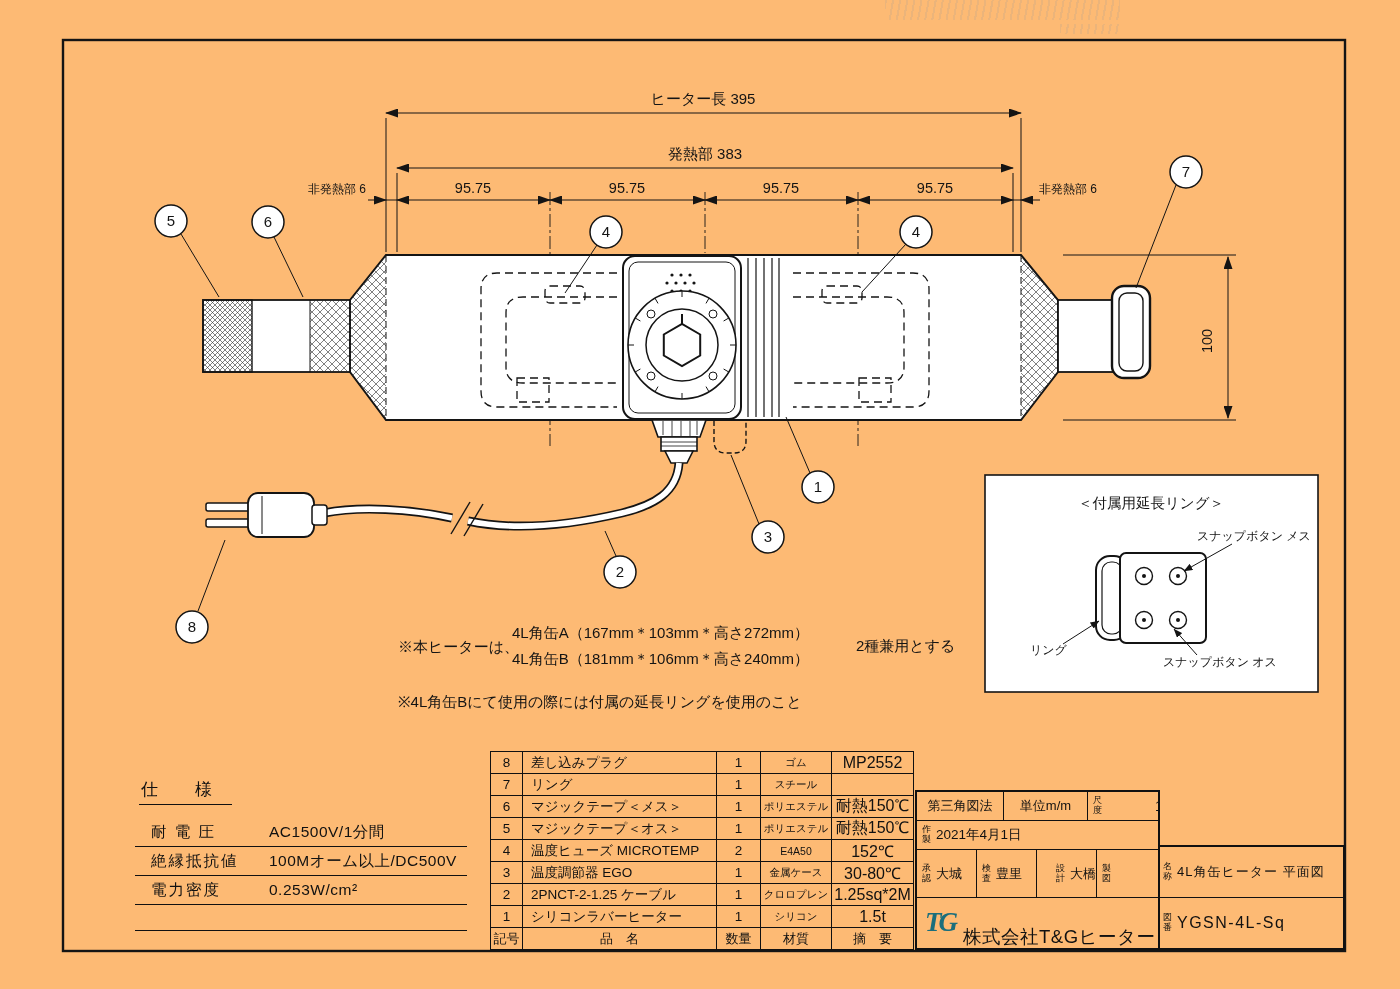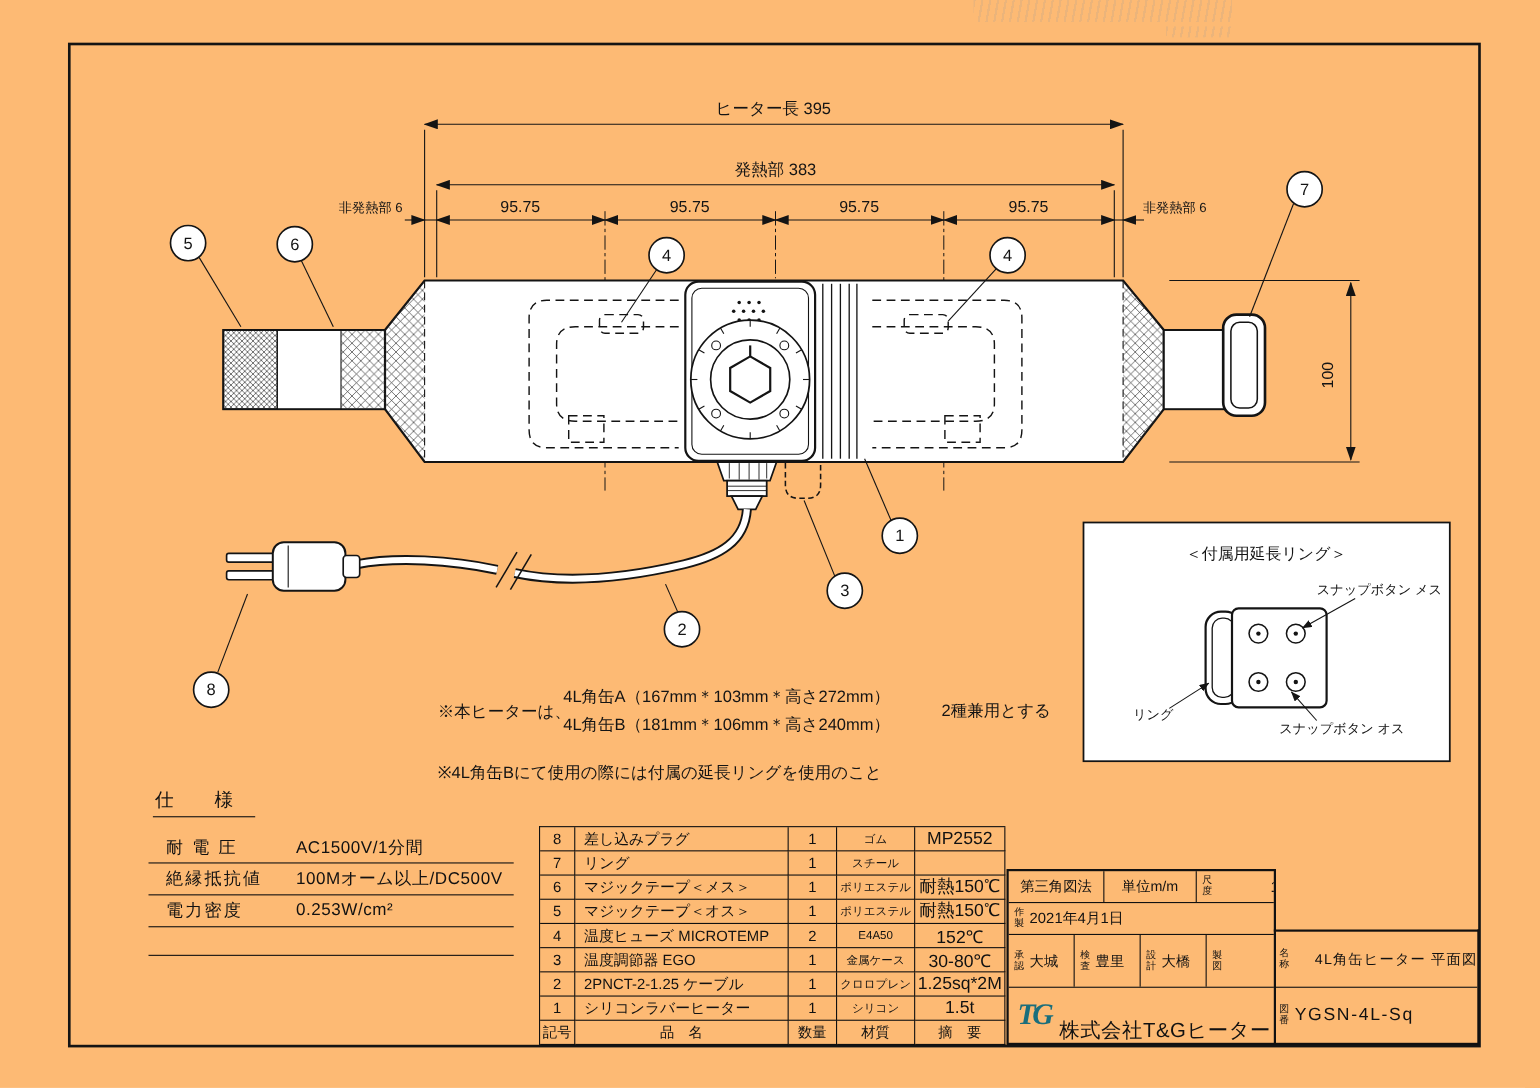--- a/index.html
+++ b/index.html
@@ -2,21 +2,21 @@
 <html><head>
 <meta charset="utf-8">
 <style>
   html,body{margin:0;padding:0;background:#ffffff;}
   body{width:1400px;height:989px;position:relative;overflow:hidden;
        font-family:"Liberation Sans",sans-serif;color:#111;}
   #canvas{position:absolute;inset:0;background:#fdba74;}
   svg text{fill:#141414;}
 
   
-  .spec{position:absolute;left:135px;top:716px;width:332px;}
+  .spec{position:absolute;left:135px;top:778px;width:332px;}
   .spec-head{display:inline-block;margin-left:4px;padding:0 10px 3px 2px;
              font-size:17px;letter-spacing:10px;border-bottom:1.6px solid #111;}
   .spec-rows{margin-top:13px;}
   .spec-row{height:28px;border-bottom:1.6px solid #111;display:flex;align-items:center;font-size:15.5px;}
   .spec-row.empty{height:25px;}
   .spec-label{width:118px;padding-left:16px;letter-spacing:2px;}
   .spec-val{letter-spacing:.5px;}
 
   
   .bom{position:absolute;left:490px;top:751px;border-left:1.5px solid #111;border-top:1.5px solid #111;}
@@ -440,40 +440,40 @@
     </div>
     <div class="tb-row" style="height:48px;">
       <div class="tb-cell" style="width:60px;justify-content:flex-start;">
         <span class="vlab">承認</span>
         <span style="font-size:13px;">大城</span>
       </div>
       <div class="tb-cell" style="width:60px;justify-content:flex-start;">
         <span class="vlab">検査</span>
         <span style="font-size:13px;">豊里</span>
       </div>
-      <div class="tb-cell" style="width:60px;justify-content:flex-start;">
+      <div class="tb-cell" style="width:60px;justify-content:flex-end;">
         <span class="vlab">設計</span>
         <span style="font-size:13px;">大橋</span>
       </div>
       <div class="tb-cell last" style="width:61px;justify-content:flex-start;">
         <span class="vlab">製図</span>
         <span style="font-size:13px;">前野</span>
       </div>
     </div>
     <div class="tb-row" style="height:49px;border-bottom:none;">
       <div class="tbr-cell" style="width:100%;">
         <span class="tglogo">TG</span>
         <span class="company">株式会社T&amp;Gヒーター</span>
       </div>
     </div>
   </div>
 
   <div class="tb-right">
     <div class="tb-row" style="height:51px;">
-      <div class="tbr-cell" style="width:100%;justify-content:space-between;">
+      <div class="tbr-cell" style="width:100%;">
         <span class="vlab">名称</span>
         <span class="tb-name">4L角缶ヒーター 平面図</span>
       </div>
     </div>
     <div class="tb-row" style="height:50px;border-bottom:none;">
       <div class="tbr-cell" style="width:100%;">
         <span class="vlab">図番</span>
         <span style="font-size:16px;letter-spacing:1.5px;">YGSN-4L-Sq</span>
       </div>
     </div>

